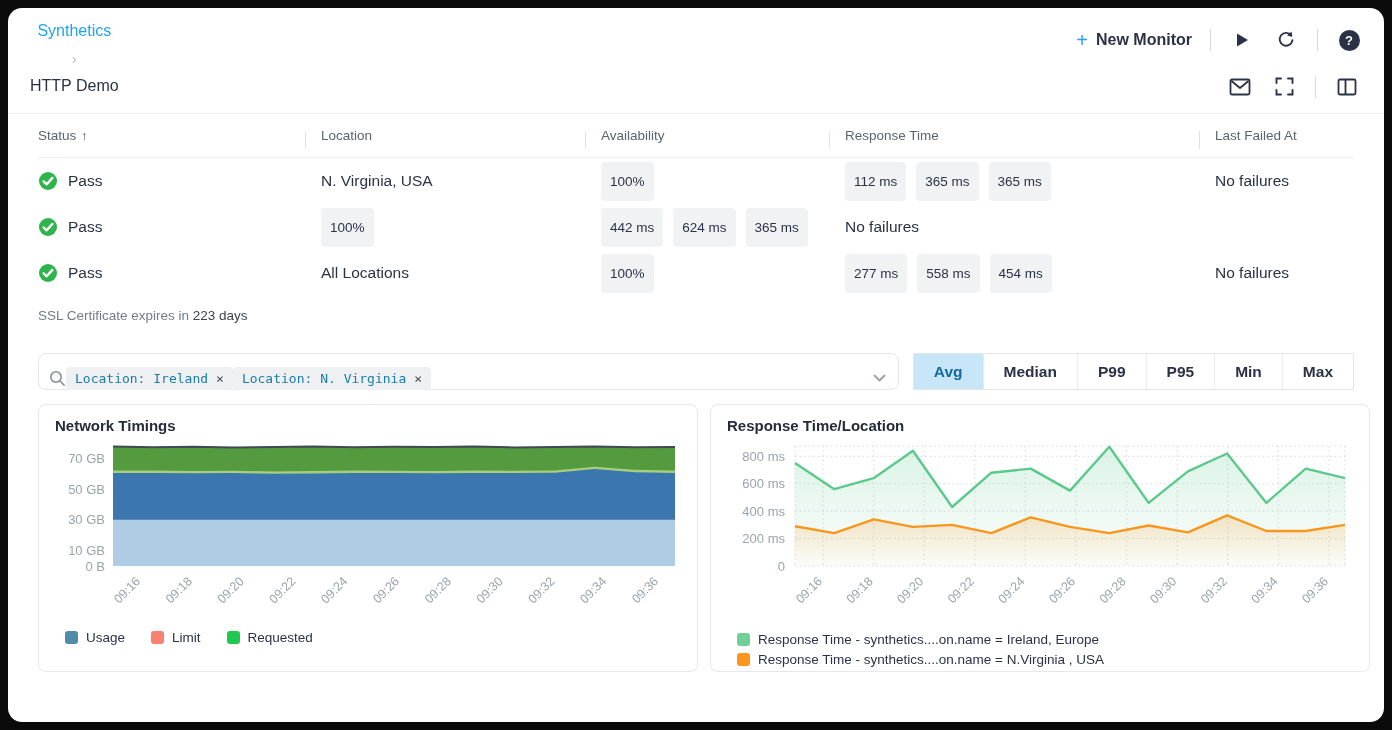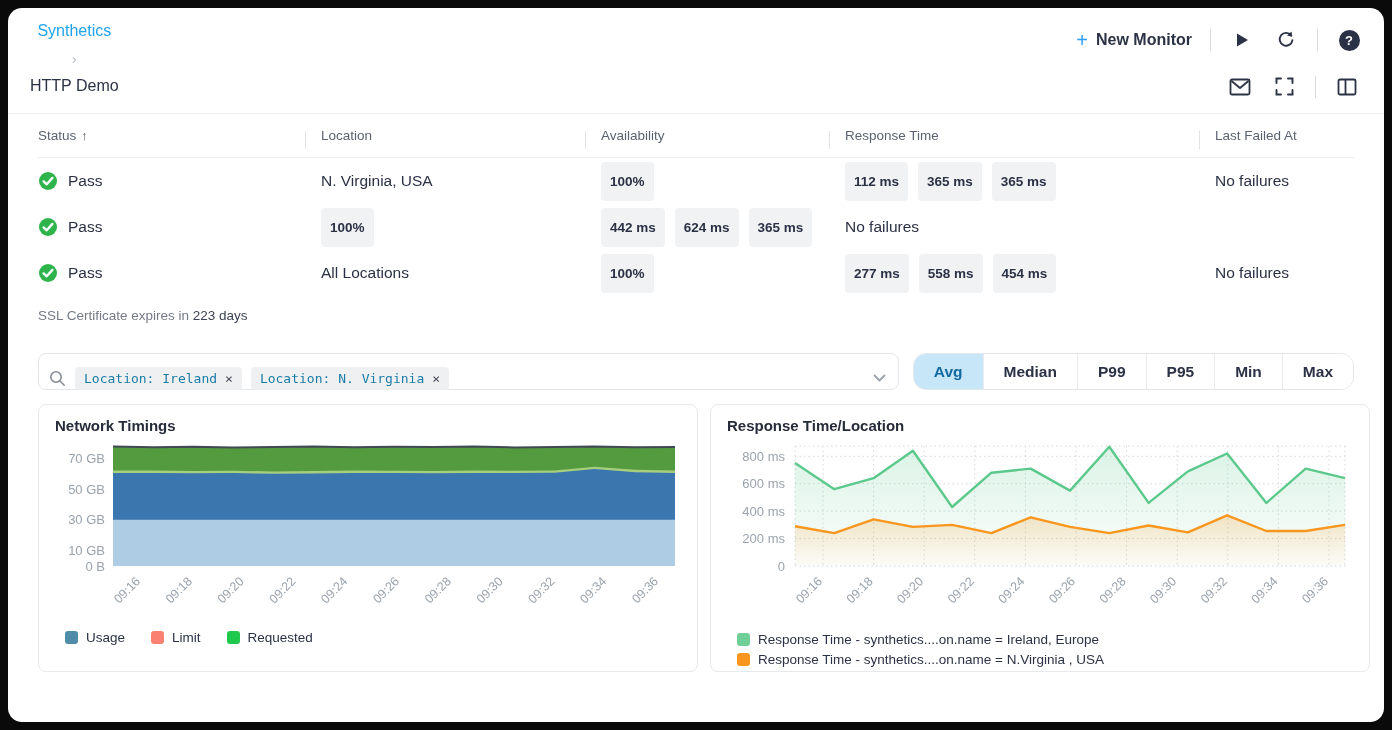--- a/index.html
+++ b/index.html
@@ -27,32 +27,32 @@
   
   .table { padding:0 30px; }
   .thead, .trow { display:grid; grid-template-columns:283px 280px 244px 370px 1fr; align-items:center; }
   .thead { height:44px; border-bottom:1px solid #eceef1; }
   .th { position:relative; color:#5c6370; font-size:13.5px; display:flex; align-items:center; gap:5px; }
   .th + .th::before { content:""; position:absolute; left:-16px; top:3px; width:1px; height:18px; background:#dfe3e8; }
   .sort-arrow { font-size:13px; color:#444b58; }
   .trow { height:46px; }
   .status-cell { display:flex; align-items:center; gap:10px; }
   .cell-text { color:#2b3245; font-size:15.5px; }
-  .badge { display:inline-block; background:#f1f2f4; border-radius:4px; padding:12px 9px; font-size:13.5px; color:#2b3245; font-weight:700; }
+  .badge { display:inline-block; background:#f1f2f4; border-radius:4px; padding:12px 9px; font-size:13.5px; color:#2b3245; font-weight:400; }
   .rt-cell { display:flex; gap:10px; }
   .ssl-note { padding:12px 0 16px 0; font-size:13.5px; color:#747b87; }
   .ssl-note b { color:#3c4453; font-weight:400; }
   
   .filterbar { display:flex; align-items:stretch; gap:14px; margin:14px 30px 0 30px; height:37px; }
-  .search-box { flex:1; display:flex; align-items:center; border:1px solid #e3e6ea; border-radius:8px; padding:13px 12px 0 10px; gap:9px; background:#fff; }
+  .search-box { flex:1; display:flex; align-items:center; border:1px solid #e3e6ea; border-radius:8px; padding:13px 12px 0 10px; background:#fff; }
   .tag { display:flex; align-items:center; gap:8px; background:#eef0f2; border-radius:4px; padding:4px 9px;
     font-family:"DejaVu Sans Mono", monospace; font-size:13px; color:#1a7ca8; cursor:pointer; }
   .tag-x { color:#3d4450; font-size:13px; }
   .search-spacer { flex:1; }
-  .agg-group { display:flex; border:1px solid #e3e6ea; border-radius:13px; overflow:hidden; }
+  .agg-group { display:flex; border:1px solid #e3e6ea; border-radius:0; overflow:hidden; }
   .agg-btn { display:flex; align-items:center; justify-content:center; padding:0 20px; font-size:15.5px; font-weight:600;
     color:#2b3245; background:#fff; border:none; border-left:1px solid #e8eaee; cursor:pointer; font-family:inherit; }
   .agg-btn:first-child { border-left:none; }
   .agg-btn.active { background:#c7e7f8; color:#13699f; }
   
   .charts { display:flex; gap:12px; margin:14px 30px 0 30px; }
   .chart-card { width:660px; height:268px; border:1px solid #e5e8ec; border-radius:8px; background:#fff; padding:12px 16px 10px 16px; }
   .chart-title { font-size:15px; font-weight:700; color:#262c3a; margin-bottom:4px; }
   .legend-row { display:flex; gap:26px; align-items:flex-end; margin:2px 0 0 10px; }
   .legend-col { display:flex; flex-direction:column; gap:5px; margin:4px 0 0 10px; }

